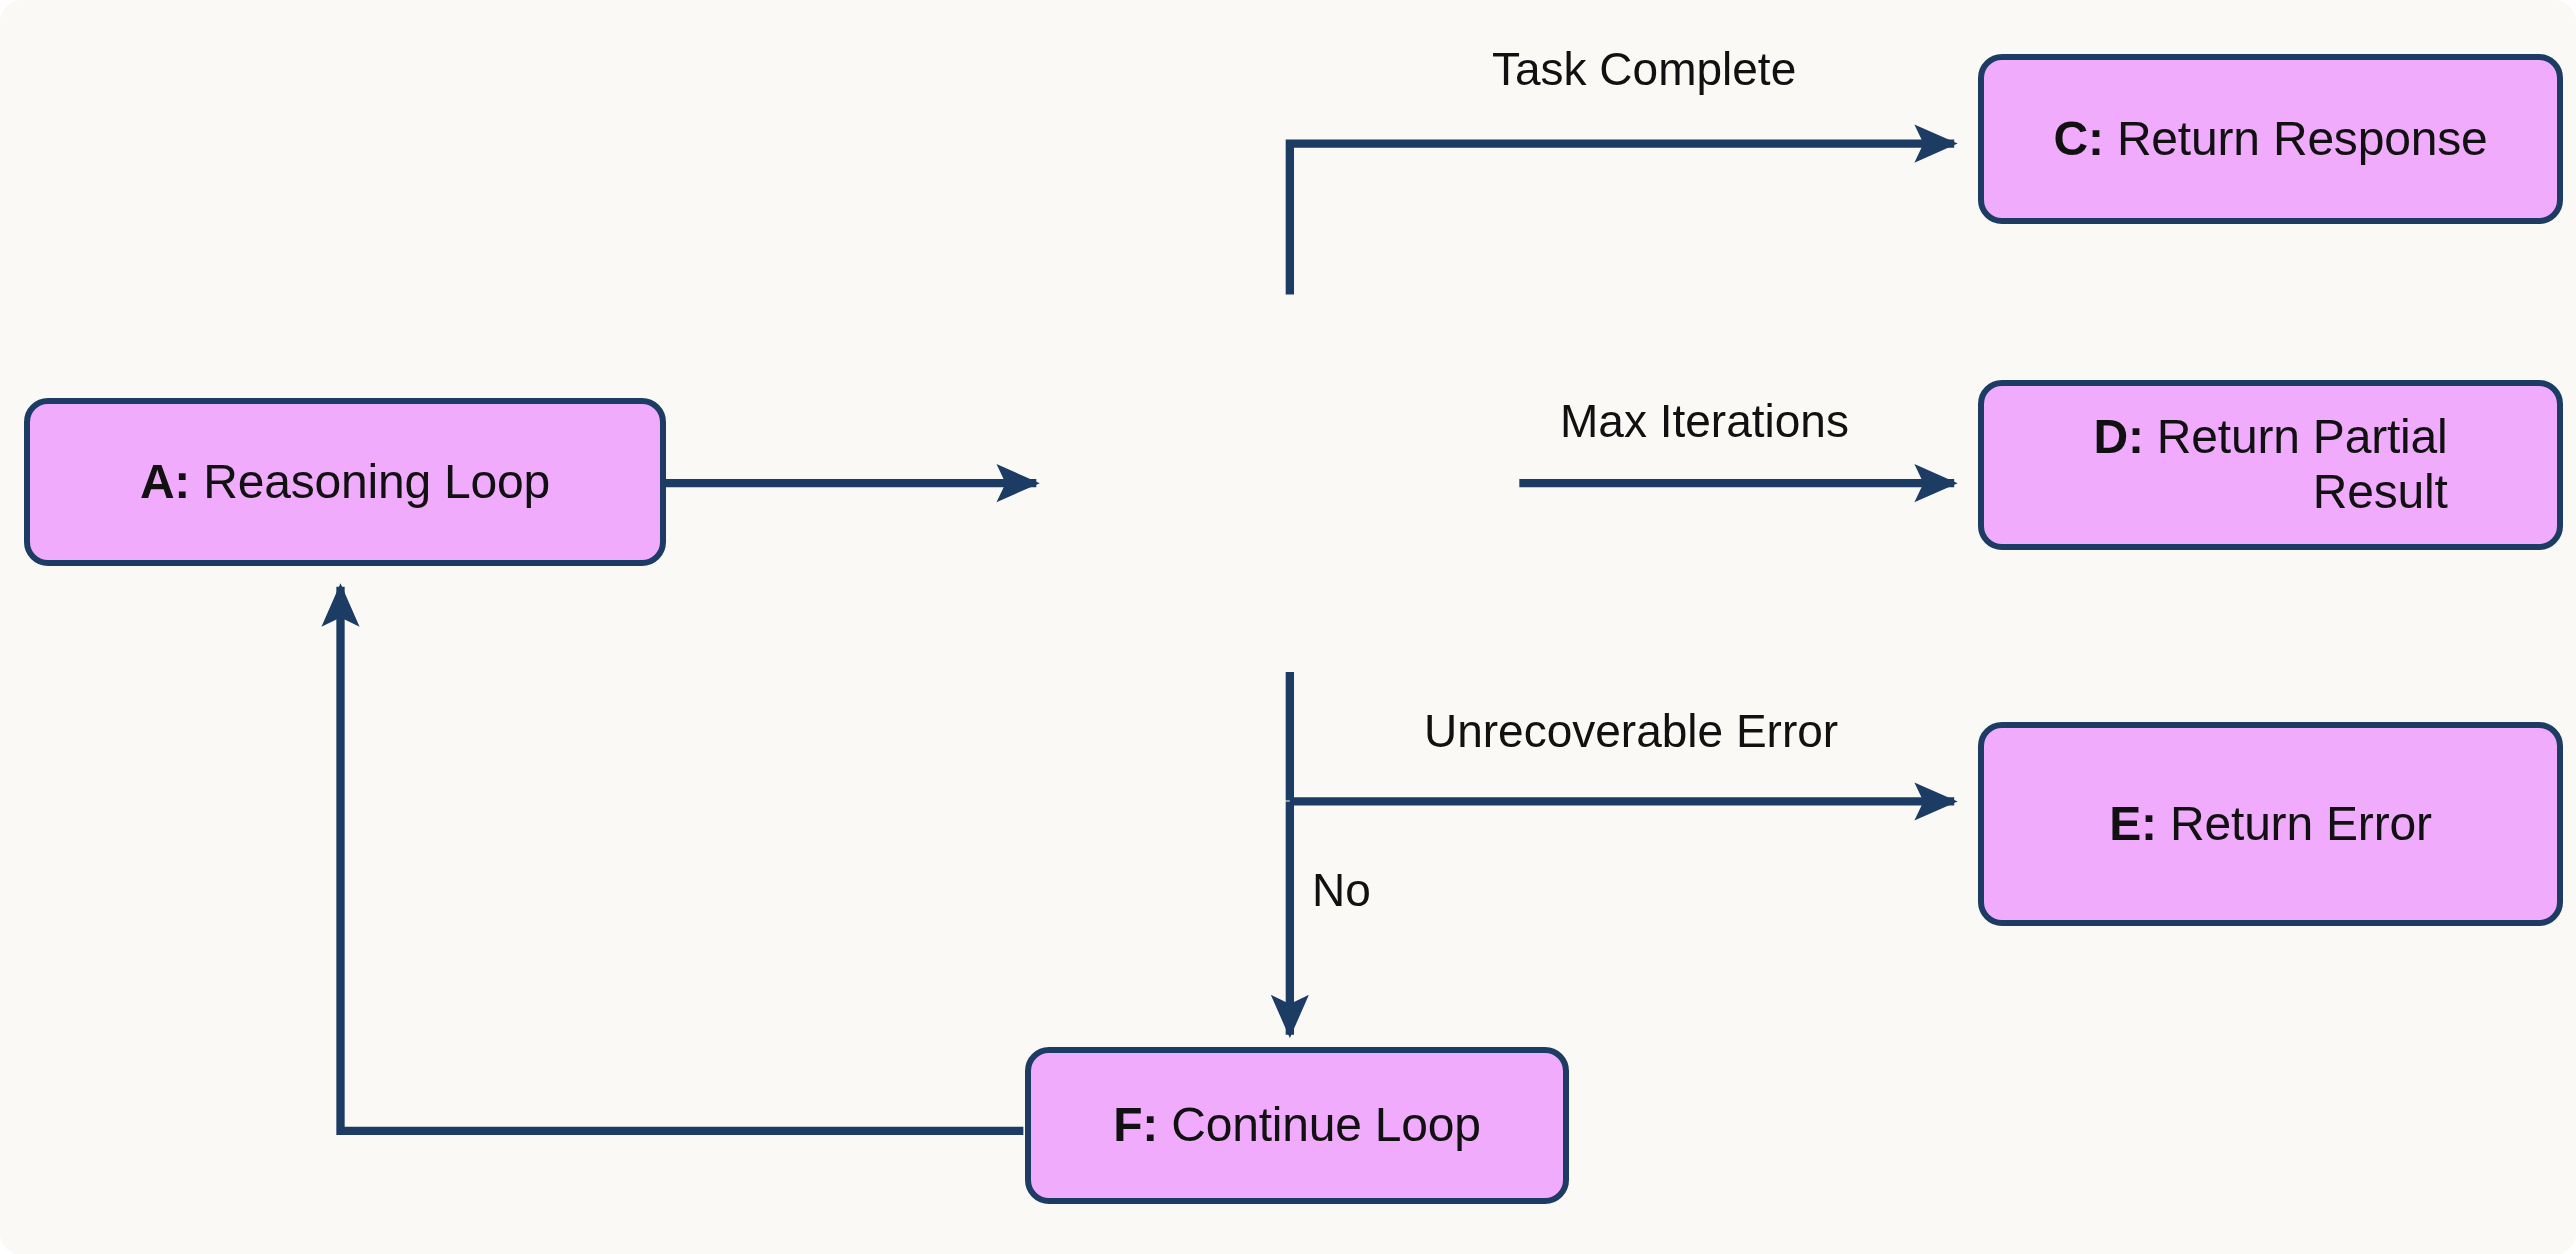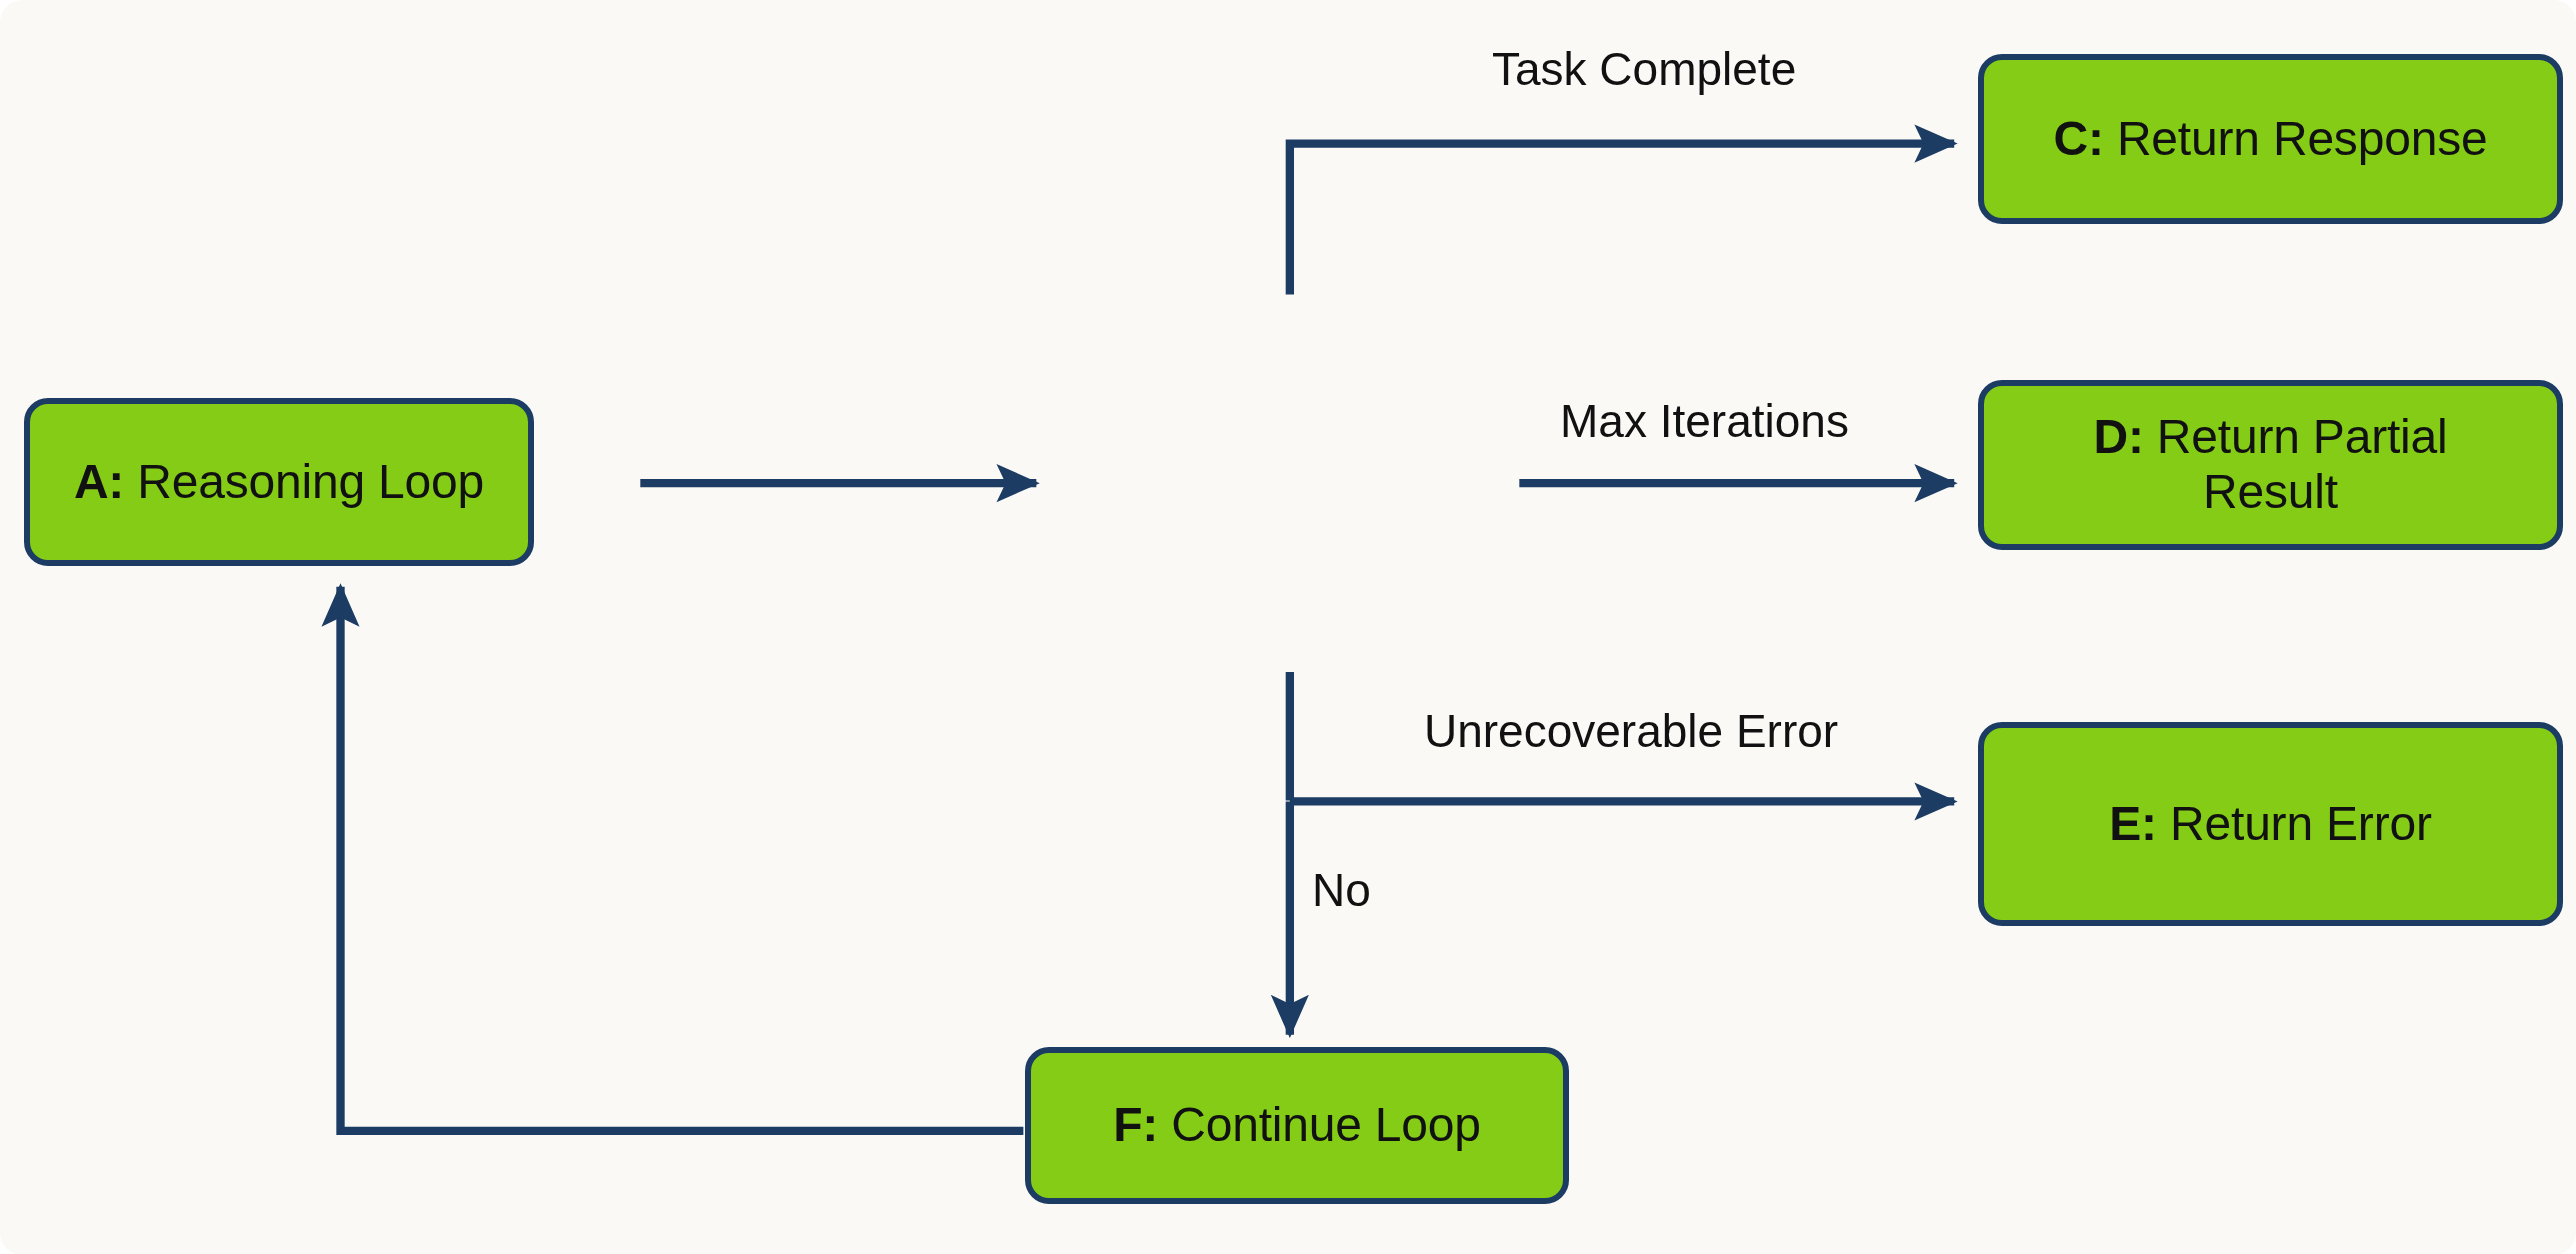--- a/index.html
+++ b/index.html
@@ -24,27 +24,27 @@
     left: 0;
     top: 0;
     width: 2576px;
     height: 1255px;
   }
 
   
   .node {
     position: absolute;
     box-sizing: border-box;
-    background: #84cc16;
+    background: #f0abfc;
     border: 6.5px solid #1c3c64;
     border-radius: 24px;
     display: flex;
     align-items: center;
     justify-content: center;
-    text-align: center;
+    text-align: right;
     color: #111111;
     font-size: 48px;
     line-height: 1.14;
     letter-spacing: -0.2px;
     z-index: 3;
   }
   .node .key {
     font-weight: bold;
   }
 
@@ -80,21 +80,21 @@
   .edge-label {
     position: absolute;
     color: #111111;
     font-size: 46px;
     line-height: 1.1;
     white-space: nowrap;
     z-index: 4;
   }
 
   
-  #node-a { left: 24px;   top: 398px;  width: 510px; height: 168px; }
+  #node-a { left: 24px;   top: 398px;  width: 642px; height: 168px; }
   #node-c { left: 1978px; top: 54px;   width: 585px; height: 170px; }
   #node-d { left: 1978px; top: 380px;  width: 585px; height: 170px; }
   #node-e { left: 1978px; top: 722px;  width: 585px; height: 204px; }
   #node-f { left: 1025px; top: 1047px; width: 544px; height: 157px; }
   #node-b { left: 1060px; top: 294px;  width: 459px; height: 378px; }
 
   #label-task-complete      { left: 1492px; top: 44px;  }
   #label-max-iterations     { left: 1560px; top: 396px; }
   #label-unrecoverable      { left: 1388px; top: 706px; margin-left: 36px; }
   #label-no                 { left: 1312px; top: 865px; }

